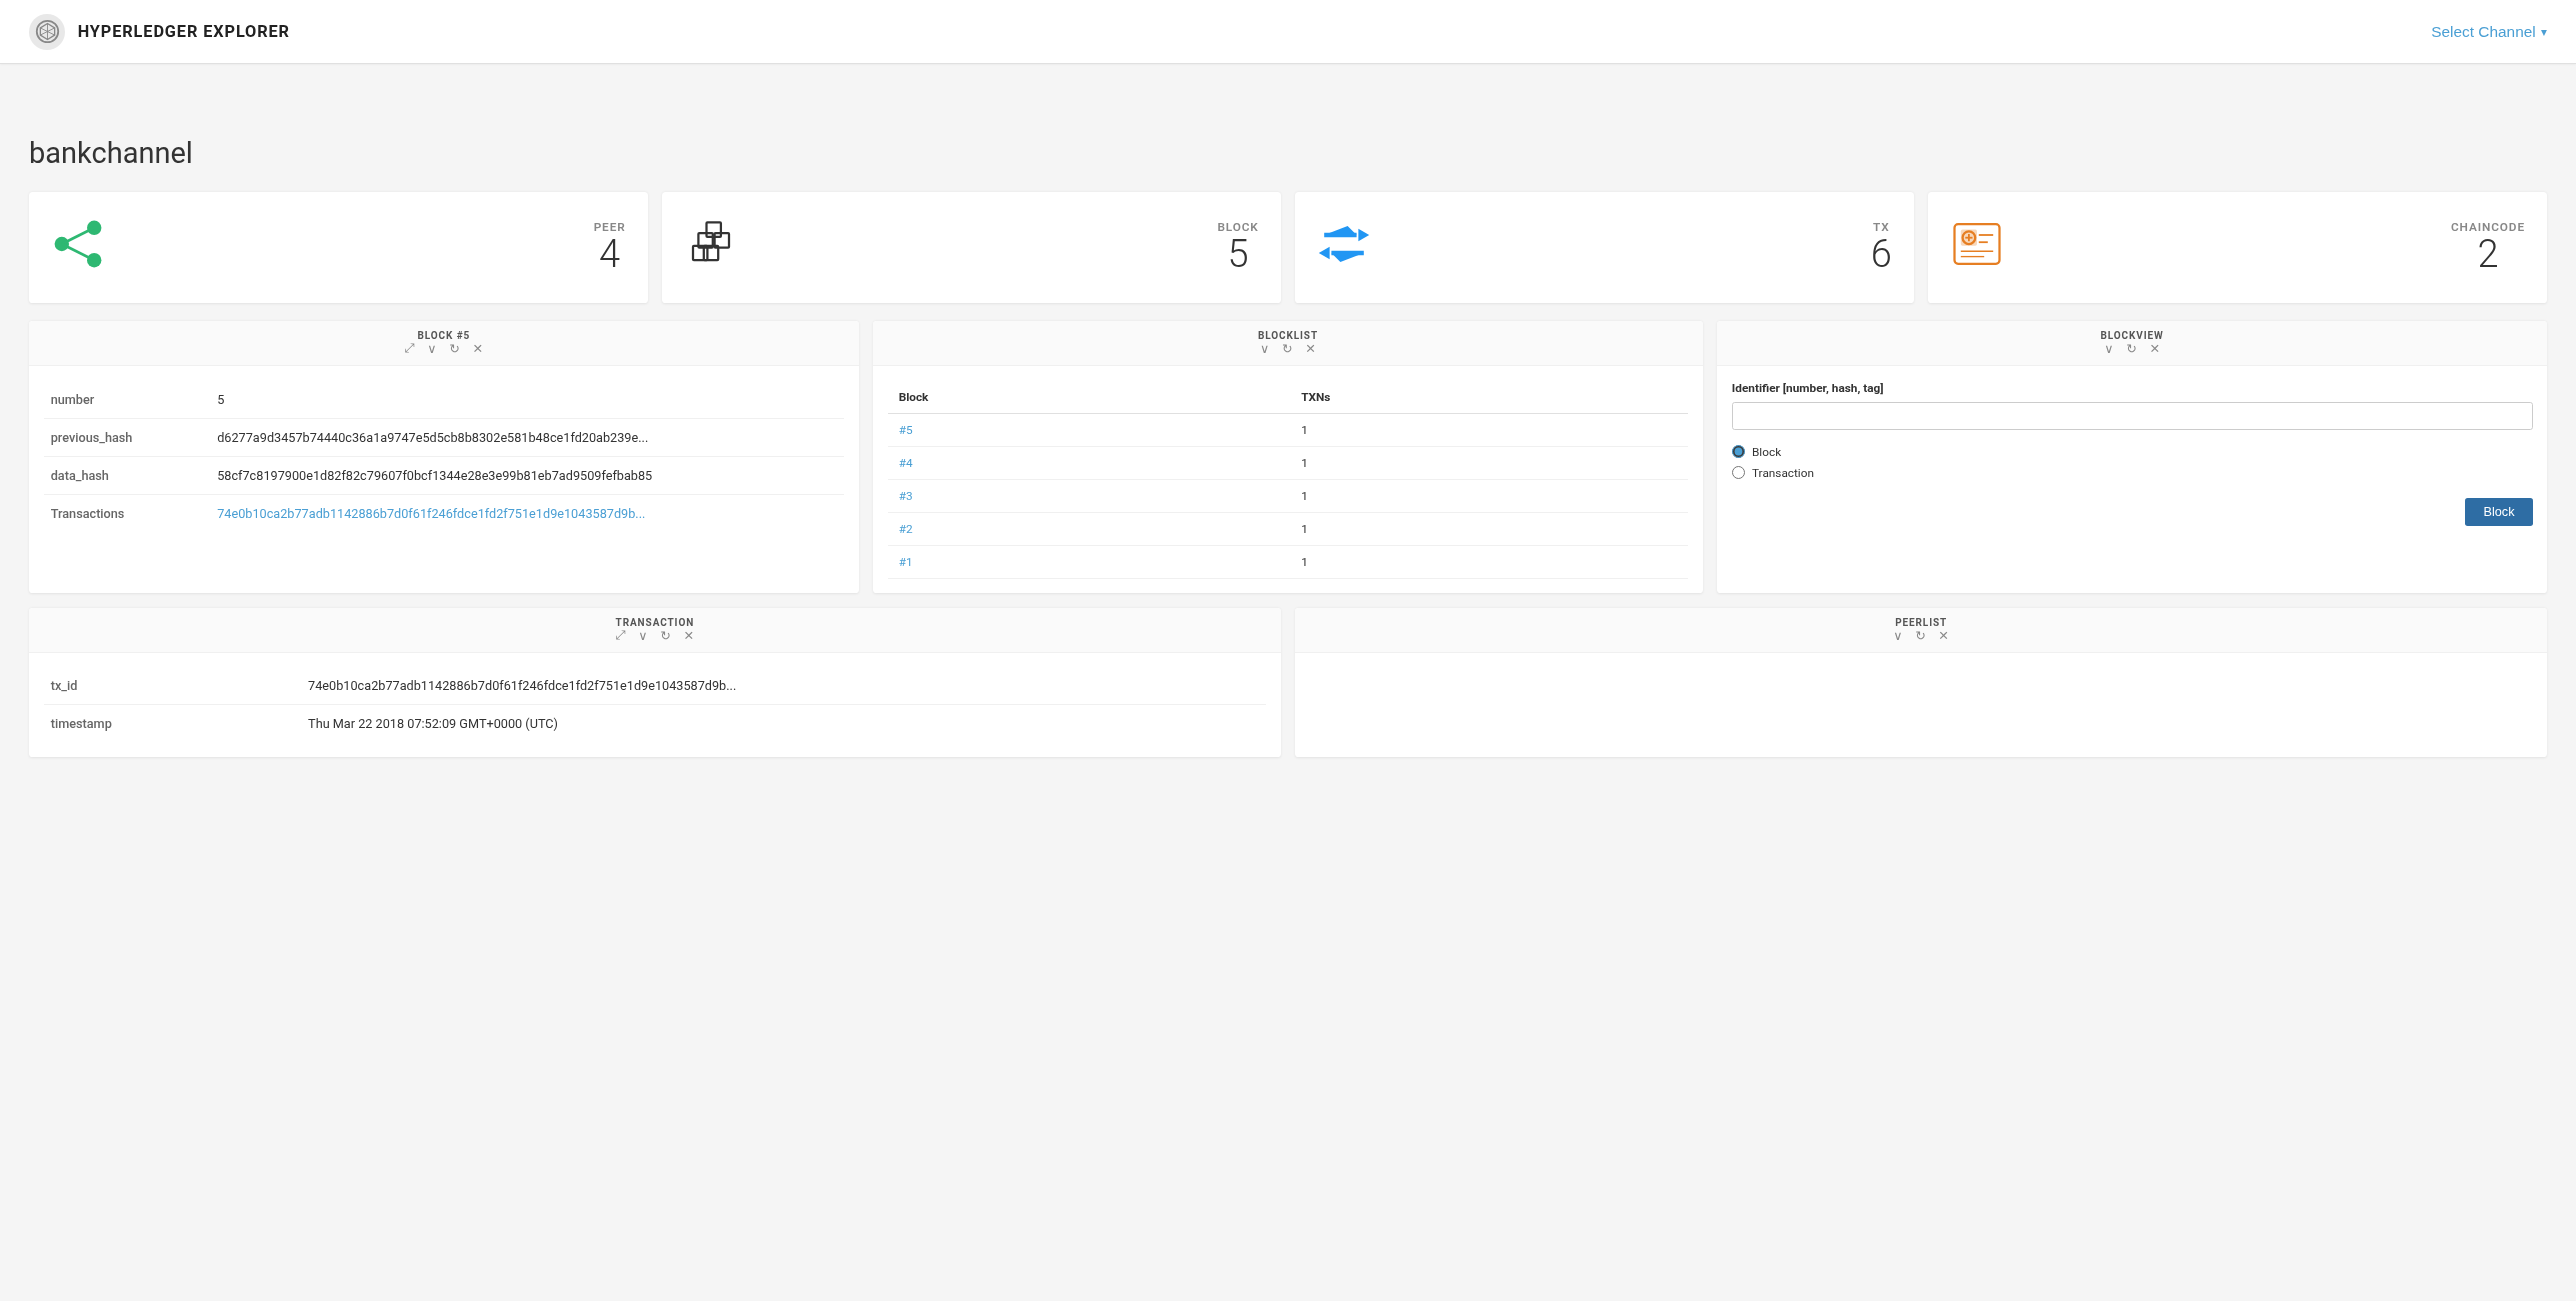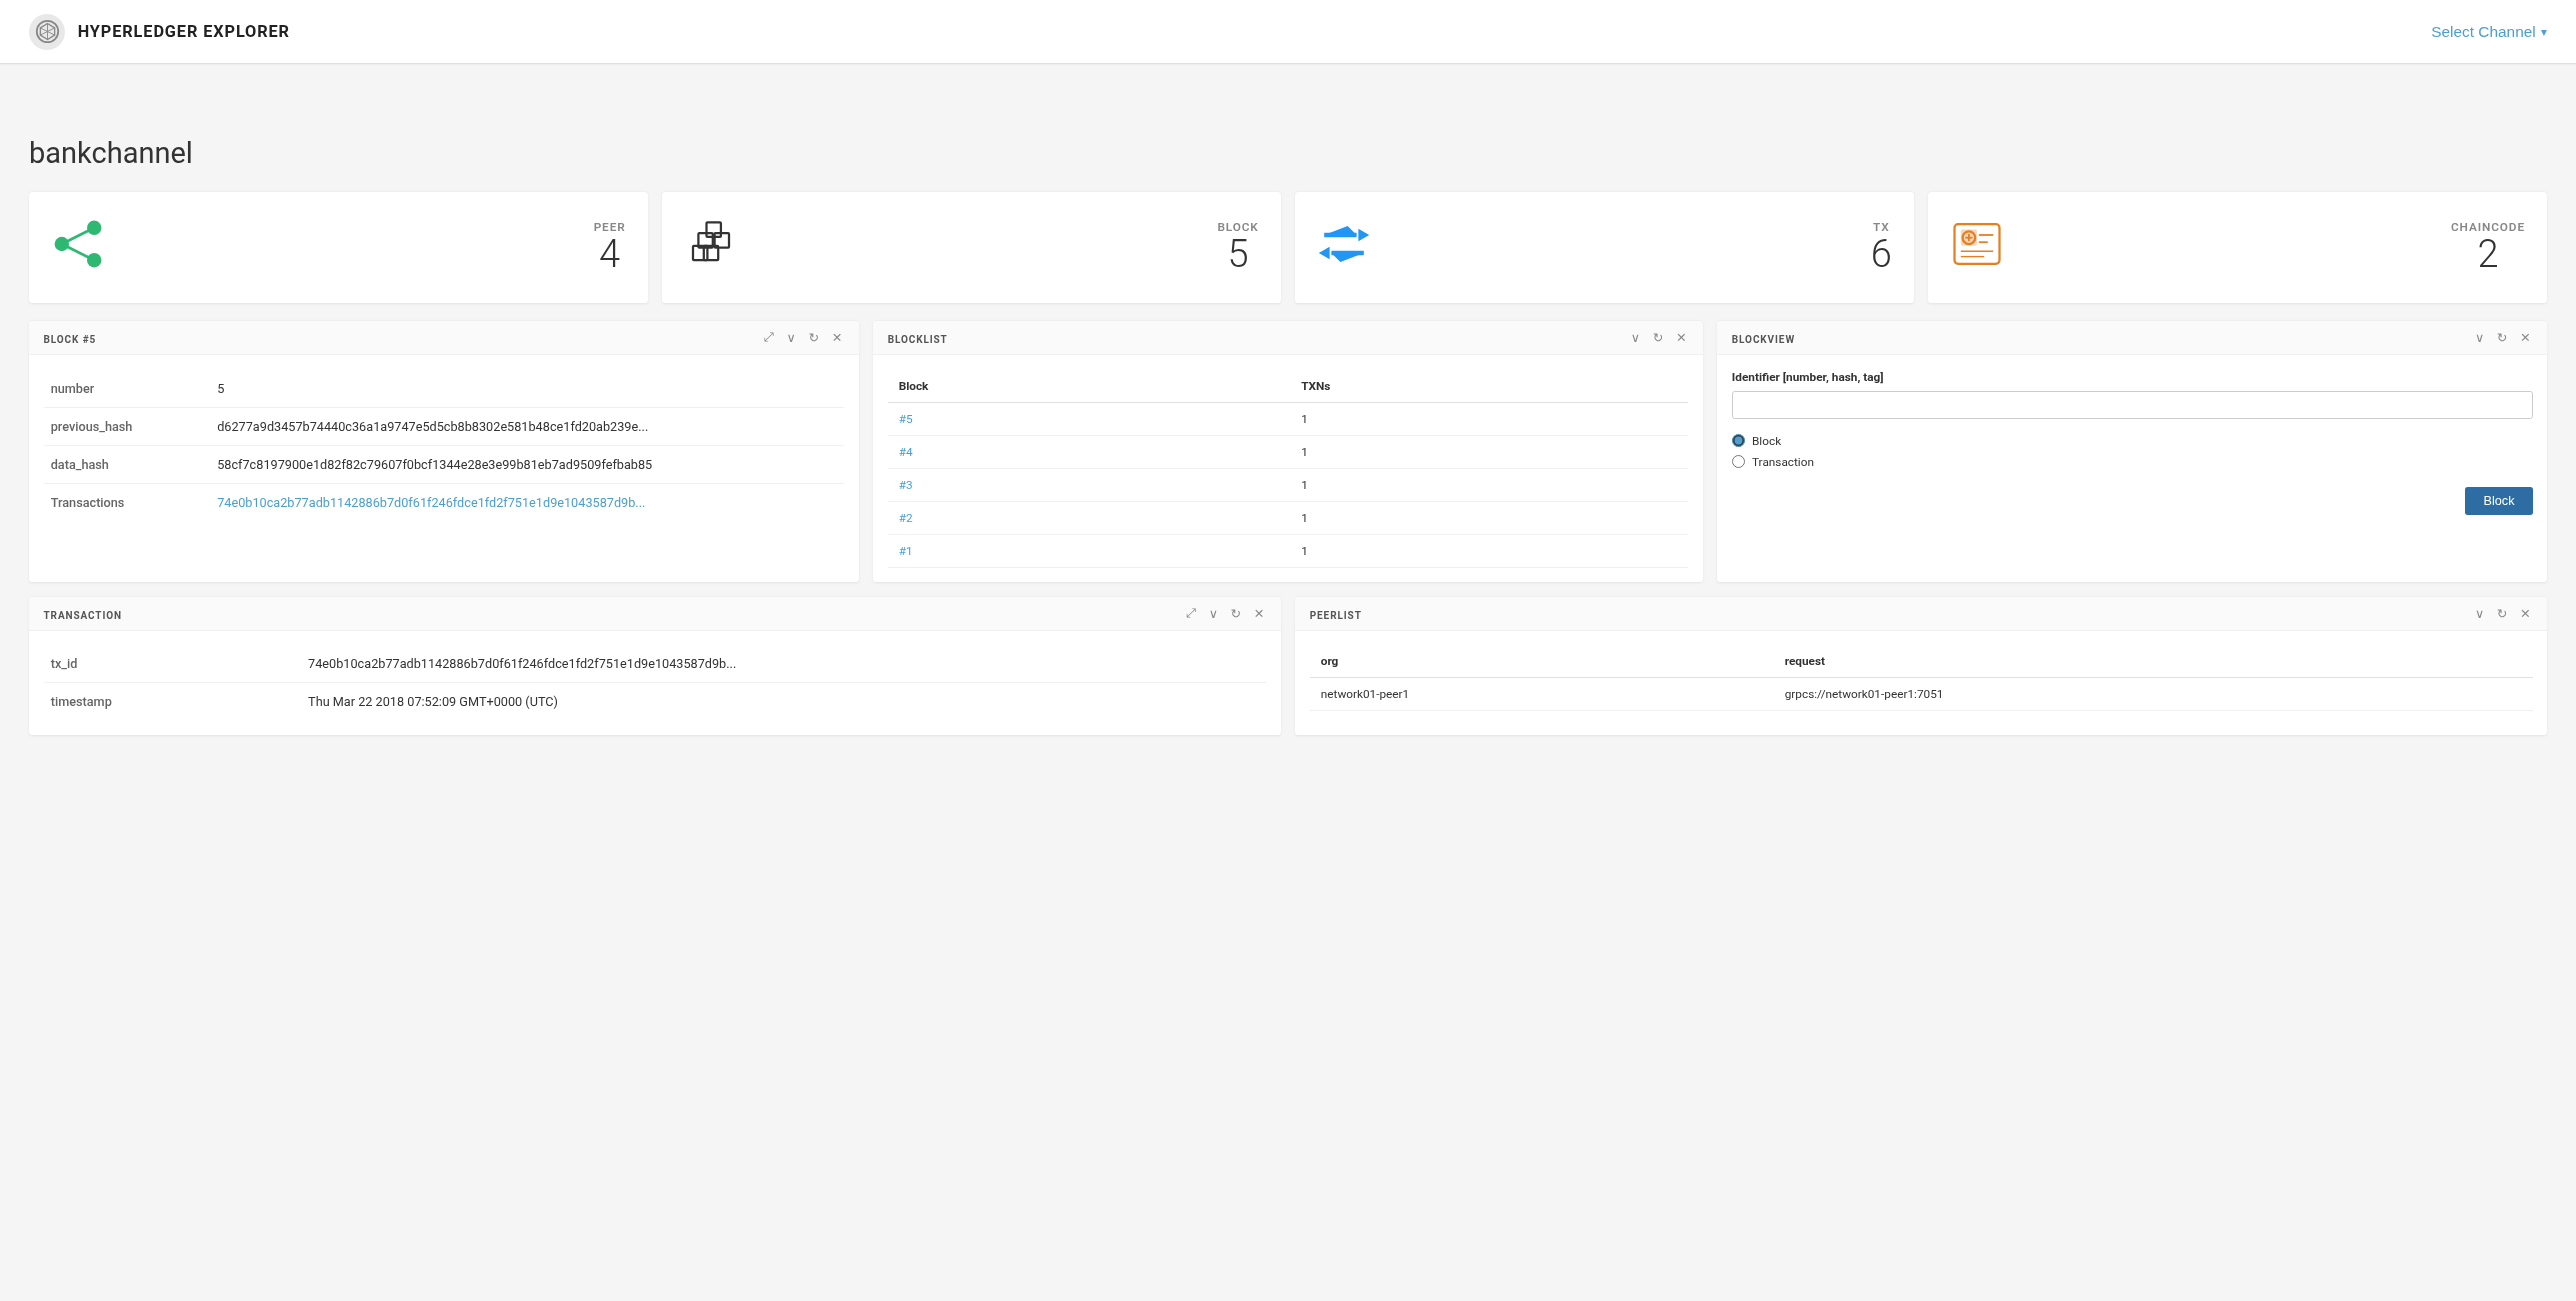--- a/index.html
+++ b/index.html
@@ -118,25 +118,26 @@
 
     
     .panel {
       background: #fff;
       border-radius: 3.6px;
       box-shadow: 0 0.9px 2.7px rgba(0,0,0,0.08);
       overflow: hidden;
     }
     .panel-header {
       display: flex;
-      align-items: flex-end;
+      align-items: center;
       justify-content: space-between;
       padding: 9px 14.5px;
       border-bottom: 0.9px solid #f0f0f0;
       background: #fafafa;
+      flex-direction: column;
     }
     .panel-title {
       font-size: 10px;
       font-weight: 700;
       letter-spacing: 0.9px;
       text-transform: uppercase;
       color: #555;
     }
     .panel-actions {
       display: flex;
@@ -523,34 +524,18 @@
 
     <div class="panel">
       <div class="panel-header">
         <span class="panel-title">PEERLIST</span>
         <div class="panel-actions">
           <button class="panel-action-btn" title="Collapse">∨</button>
           <button class="panel-action-btn" title="Refresh">↻</button>
           <button class="panel-action-btn" title="Close">✕</button>
         </div>
       </div>
-      <div class="panel-body">
-        <table class="peerlist-table">
-          <thead>
-            <tr>
-              <th>org</th>
-              <th>request</th>
-            </tr>
-          </thead>
-          <tbody>
-            <tr>
-              <td>network01-peer1</td>
-              <td>grpcs://network01-peer1:7051</td>
-            </tr>
-          </tbody>
-        </table>
-      </div>
     </div>
 
   </div>
 
 </div>
 
 
 </body></html>

